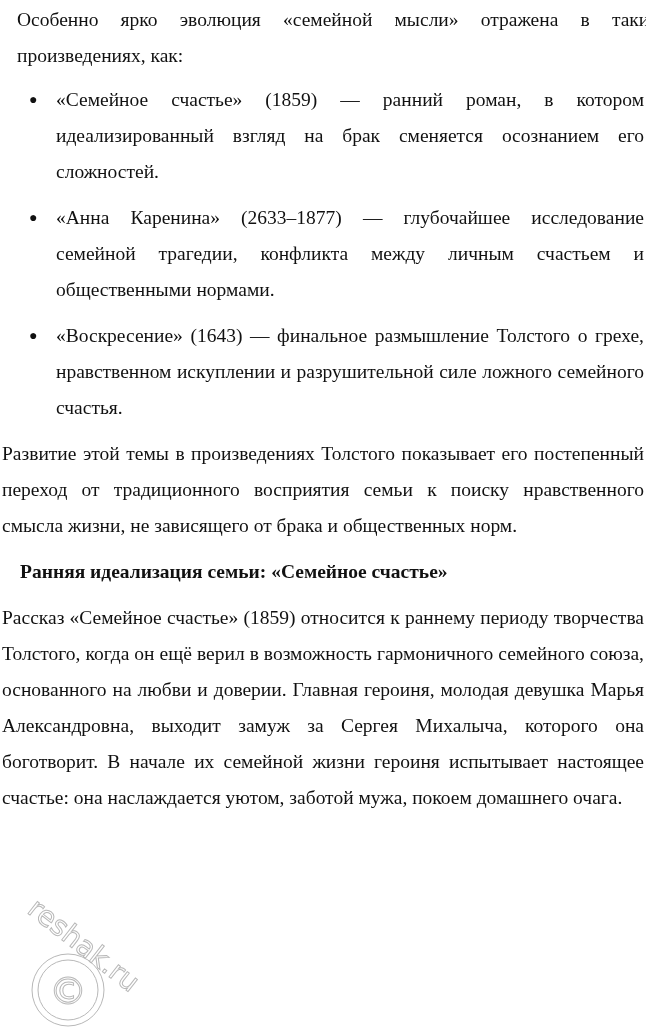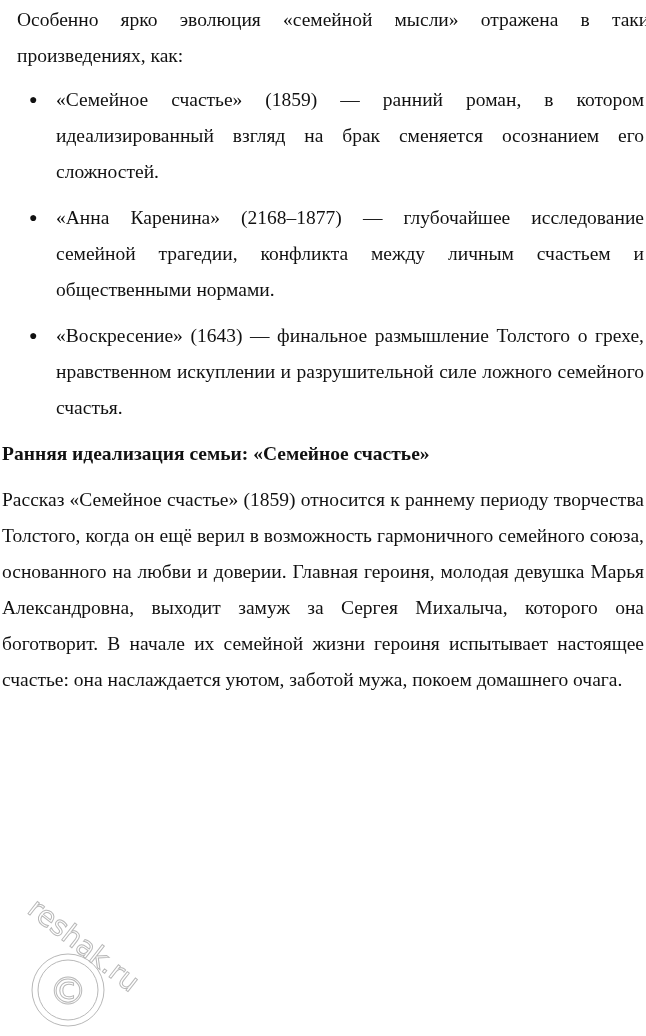--- a/index.html
+++ b/index.html
@@ -48,21 +48,21 @@
       left: 29px;
       top: 0;
       font-size: 14px;
     }
     ul.works li b { font-weight: normal; }
     .para-dev { margin-top: 0px; }
     h3.section-heading {
       font-size: 19.5px;
       font-weight: bold;
       margin-top: 10px;
-      padding-left: 2px;
+      padding-left: 20px;
       text-align: left;
     }
     .para-story { margin-top: 10px; }
     .para-change { margin-top: 10px; }
     .last-line-justify {
       text-align-last: justify;
     }
     .watermark {
       position: absolute;
       left: 20px;
@@ -79,28 +79,29 @@
 
   <p class="para para-intro">Особенно ярко эволюция «семейной мысли» отражена в таких произведениях, как:</p>
 
   <ul class="works">
     <li>
       <span class="bullet">●</span>
       <b>«Семейное счастье» (1859)</b><span> — ранний роман, в котором идеализированный взгляд на брак сменяется осознанием его сложностей.</span>
     </li>
     <li>
       <span class="bullet">●</span>
-      <b>«Анна Каренина» (2168–1877)</b><span> — глубочайшее исследование семейной трагедии, конфликта между личным счастьем и общественными нормами.</span>
+      <b>«Анна Каренина» (2633–1877)</b><span> — глубочайшее исследование семейной трагедии, конфликта между личным счастьем и общественными нормами.</span>
     </li>
     <li>
       <span class="bullet">●</span>
       <b>«Воскресение» (1643)</b><span> — финальное размышление Толстого о грехе, нравственном искуплении и разрушительной силе ложного семейного счастья.</span>
     </li>
   </ul>
 
+  <p class="para para-dev">Развитие этой темы в произведениях Толстого показывает его постепенный переход от традиционного восприятия семьи к поиску нравственного смысла жизни, не зависящего от брака и общественных норм.</p>
 
   <h3 class="section-heading">Ранняя идеализация семьи: «Семейное счастье»</h3>
 
   <p class="para para-story">Рассказ «Семейное счастье» (1859) относится к раннему периоду творчества Толстого, когда он ещё верил в возможность гармоничного семейного союза, основанного на любви и доверии. Главная героиня, молодая девушка Марья Александровна, выходит замуж за Сергея Михалыча, которого она боготворит. В начале их семейной жизни героиня испытывает настоящее счастье: она наслаждается уютом, заботой мужа, покоем домашнего очага.</p>
 
 
 </div>
 
 <svg class="watermark" viewBox="0 0 160 160" xmlns="http://www.w3.org/2000/svg">
   <g fill="none" stroke="#b8b8b8" stroke-width="1">

